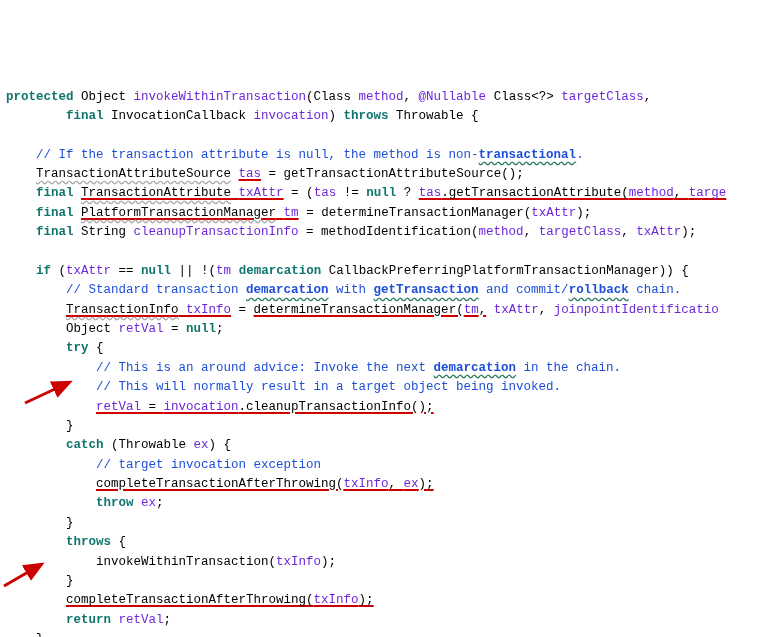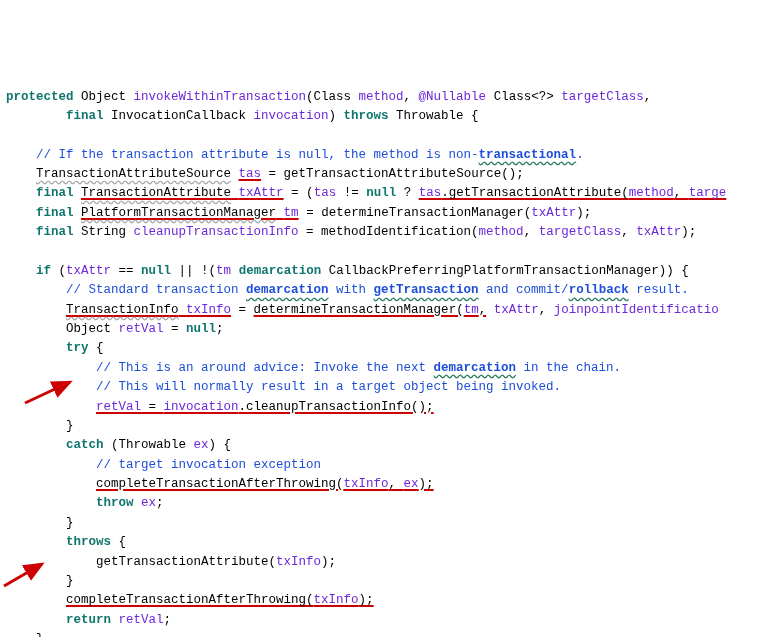--- a/index.html
+++ b/index.html
@@ -33,35 +33,35 @@
 <div><span class="kw">protected</span><span> Object </span><span class="var">invokeWithinTransaction</span><span>(Class </span><span class="var">method</span><span>, </span><span class="var">@Nullable</span><span> Class&lt;?&gt; </span><span class="var">targetClass</span><span>,</span>
         <span class="kw">final</span><span> InvocationCallback </span><span class="var">invocation</span><span>) </span><span class="kw">throws</span><span> Throwable {</span>
 
     <span class="cmt">// If the transaction attribute is null, the method is non-</span><span class="cmt wavy">transactional</span><span class="cmt">.</span>
     <span class="ul wavg">TransactionAttributeSource</span><span> </span><span class="var ul">tas</span><span> = getTransactionAttributeSource();</span>
     <span class="kw">final</span><span> </span><span class="ul"><span class="wavg">TransactionAttribute</span><span> </span><span class="var">txAttr</span></span><span> = (</span><span class="var">tas</span><span> != </span><span class="kw">null</span><span> ? </span><span class="ul"><span class="var">tas</span><span>.getTransactionAttribute(</span><span class="var">method</span><span>, </span><span class="var">targe</span></span>
     <span class="kw">final</span><span> </span><span class="ul"><span class="wavg">PlatformTransactionManager</span><span> </span><span class="var">tm</span></span><span> = determineTransactionManager(</span><span class="var">txAttr</span><span>);</span>
     <span class="kw">final</span><span> String </span><span class="var">cleanupTransactionInfo</span><span> = methodIdentification(</span><span class="var">method</span><span>, </span><span class="var">targetClass</span><span>, </span><span class="var">txAttr</span><span>);</span>
 
     <span class="kw">if</span><span> (</span><span class="var">txAttr</span><span> == </span><span class="kw">null</span><span> || !(</span><span class="var">tm</span><span> </span><span class="kw">demarcation</span><span> CallbackPreferringPlatformTransactionManager)) {</span>
-        <span class="cmt">// Standard transaction </span><span class="cmt wavy">demarcation</span><span class="cmt"> with </span><span class="cmt wavy">getTransaction</span><span class="cmt"> and commit/</span><span class="cmt wavy">rollback</span><span class="cmt"> result.</span>
+        <span class="cmt">// Standard transaction </span><span class="cmt wavy">demarcation</span><span class="cmt"> with </span><span class="cmt wavy">getTransaction</span><span class="cmt"> and commit/</span><span class="cmt wavy">rollback</span><span class="cmt"> chain.</span>
         <span class="ul"><span class="wavg">TransactionInfo</span><span> </span><span class="var">txInfo</span></span><span> = </span><span class="ul"><span>determineTransactionManager(</span><span class="var">tm</span><span>,</span></span><span> </span><span class="var">txAttr</span><span>, </span><span class="var">joinpointIdentificatio</span>
         <span>Object </span><span class="var">retVal</span><span> = </span><span class="kw">null</span><span>;</span>
         <span class="kw">try</span><span> {</span>
             <span class="cmt">// This is an around advice: Invoke the next </span><span class="cmt wavy">demarcation</span><span class="cmt"> in the chain.</span>
             <span class="cmt">// This will normally result in a target object being invoked.</span>
             <span class="ul"><span class="var">retVal</span><span> = </span><span class="var">invocation</span><span>.cleanupTransactionInfo();</span></span>
         <span>}</span>
         <span class="kw">catch</span><span> (Throwable </span><span class="var">ex</span><span>) {</span>
             <span class="cmt">// target invocation exception</span>
             <span class="ul"><span>completeTransactionAfterThrowing(</span><span class="var">txInfo</span><span>, </span><span class="var">ex</span><span>);</span></span>
             <span class="kw">throw</span><span> </span><span class="var">ex</span><span>;</span>
         <span>}</span>
         <span class="kw">throws</span><span> {</span>
-            <span>getTransactionAttribute(</span><span class="var">txInfo</span><span>);</span>
+            <span>invokeWithinTransaction(</span><span class="var">txInfo</span><span>);</span>
         <span>}</span>
         <span class="ul"><span>completeTransactionAfterThrowing(</span><span class="var">txInfo</span><span>);</span></span>
         <span class="kw">return</span><span> </span><span class="var">retVal</span><span>;</span>
     <span>}</span>
 
     
         
 
         
         </div>

